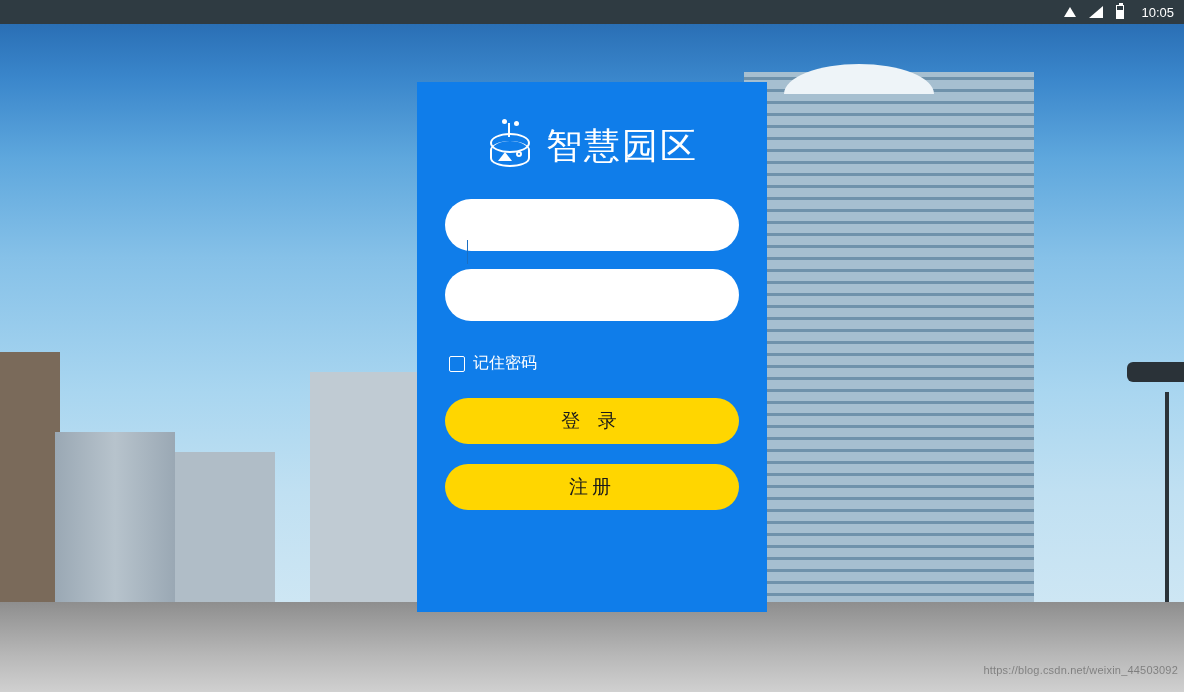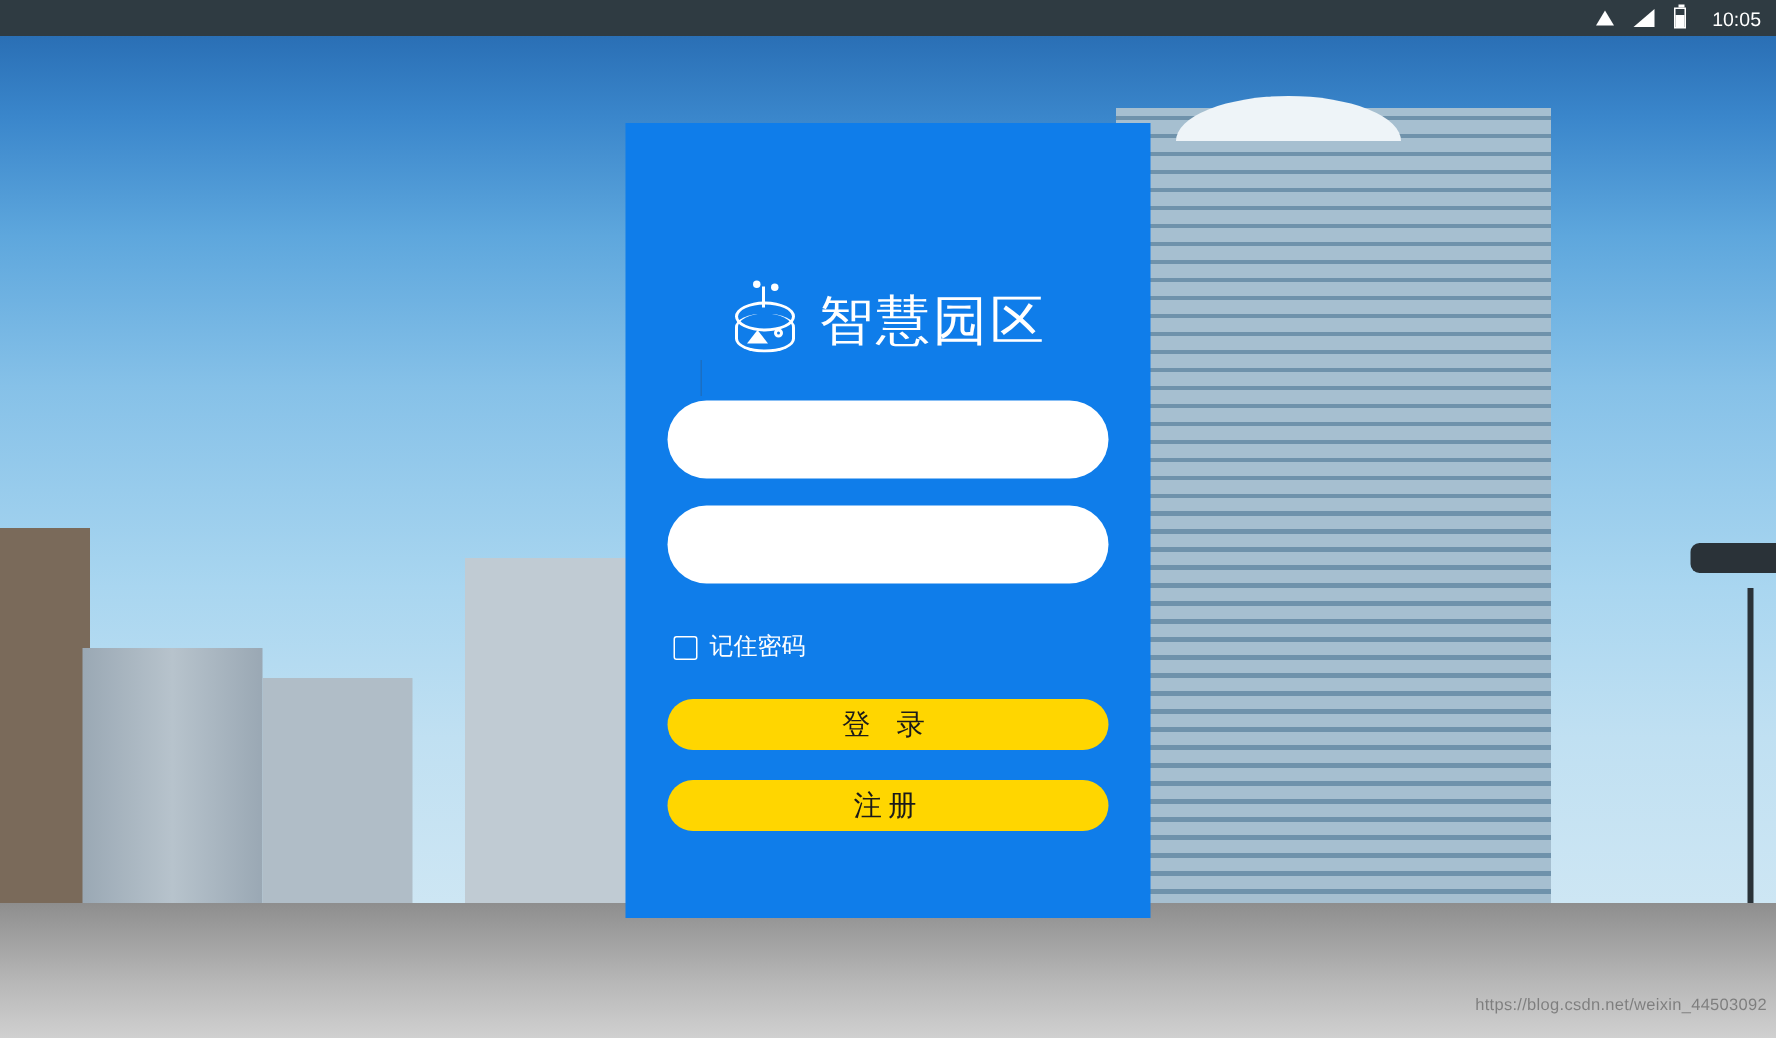--- a/index.html
+++ b/index.html
@@ -95,21 +95,21 @@
     }
 
     
     .login-panel {
       position: absolute;
       left: 50%; top: 58px;
       transform: translateX(-50%);
       width: 350px;
       height: 530px;
       background: #0f7dea;
-      padding: 108px 28px 28px;
+      padding: 40px 28px 28px;
     }
     .brand {
       display: flex;
       align-items: center;
       justify-content: center;
       gap: 12px;
       margin-bottom: 28px;
     }
     .brand .title {
       color: #fff;
@@ -172,21 +172,21 @@
       display:flex;align-items:center;gap:8px;
       color:#fff;font-size:16px;
       margin:14px 0 24px 4px;
     }
     .chk{
       width:16px;height:16px;border:1.5px solid #fff;border-radius:2px;
       display:inline-block;cursor:pointer;
     }
 
     .btn{
-      width:100%;height:34px;border:none;border-radius:26px;
+      width:100%;height:46px;border:none;border-radius:26px;
       background:#ffd600;color:#1a1a1a;font-size:19px;
       cursor:pointer;margin-bottom:20px;letter-spacing:6px;
     }
     .btn.register{letter-spacing:4px;}
   </style>
 </head>
 <body>
 
 <div class="status-bar">
   <span class="icon-tri"></span>

